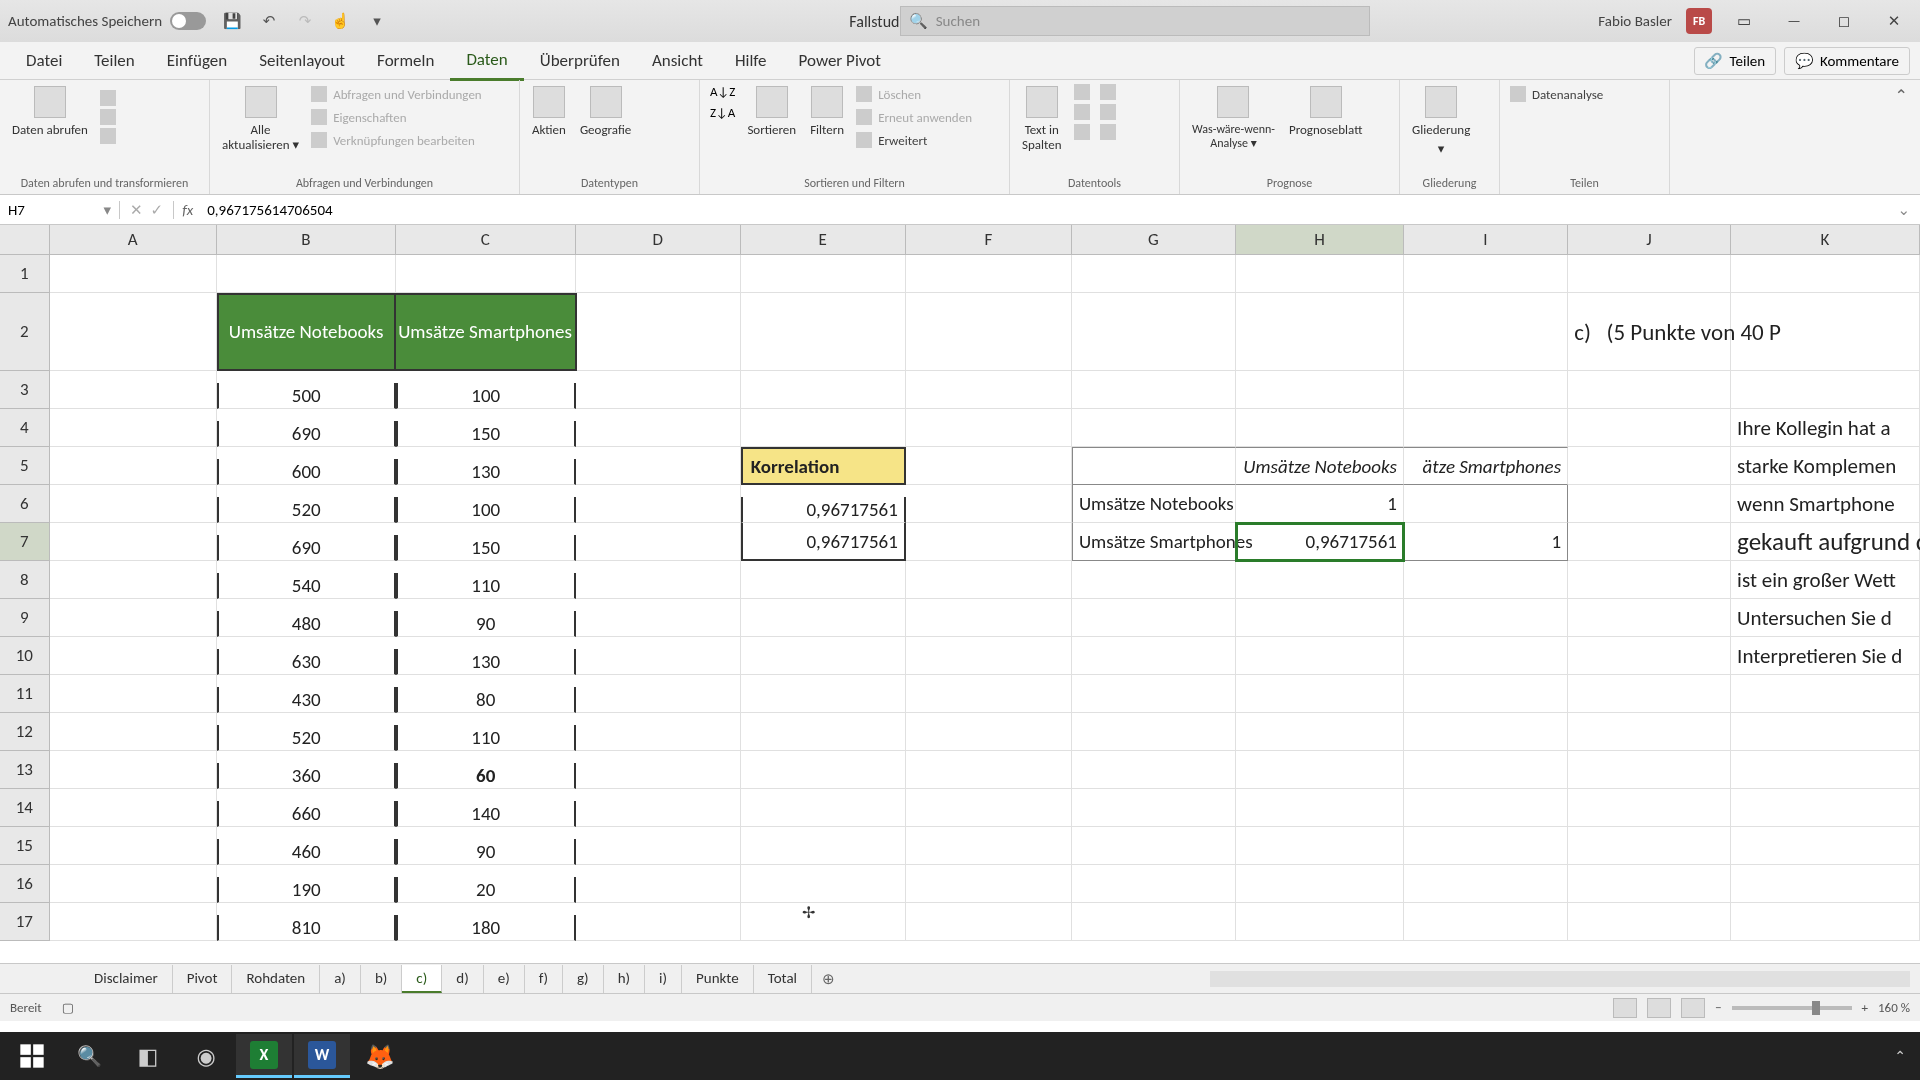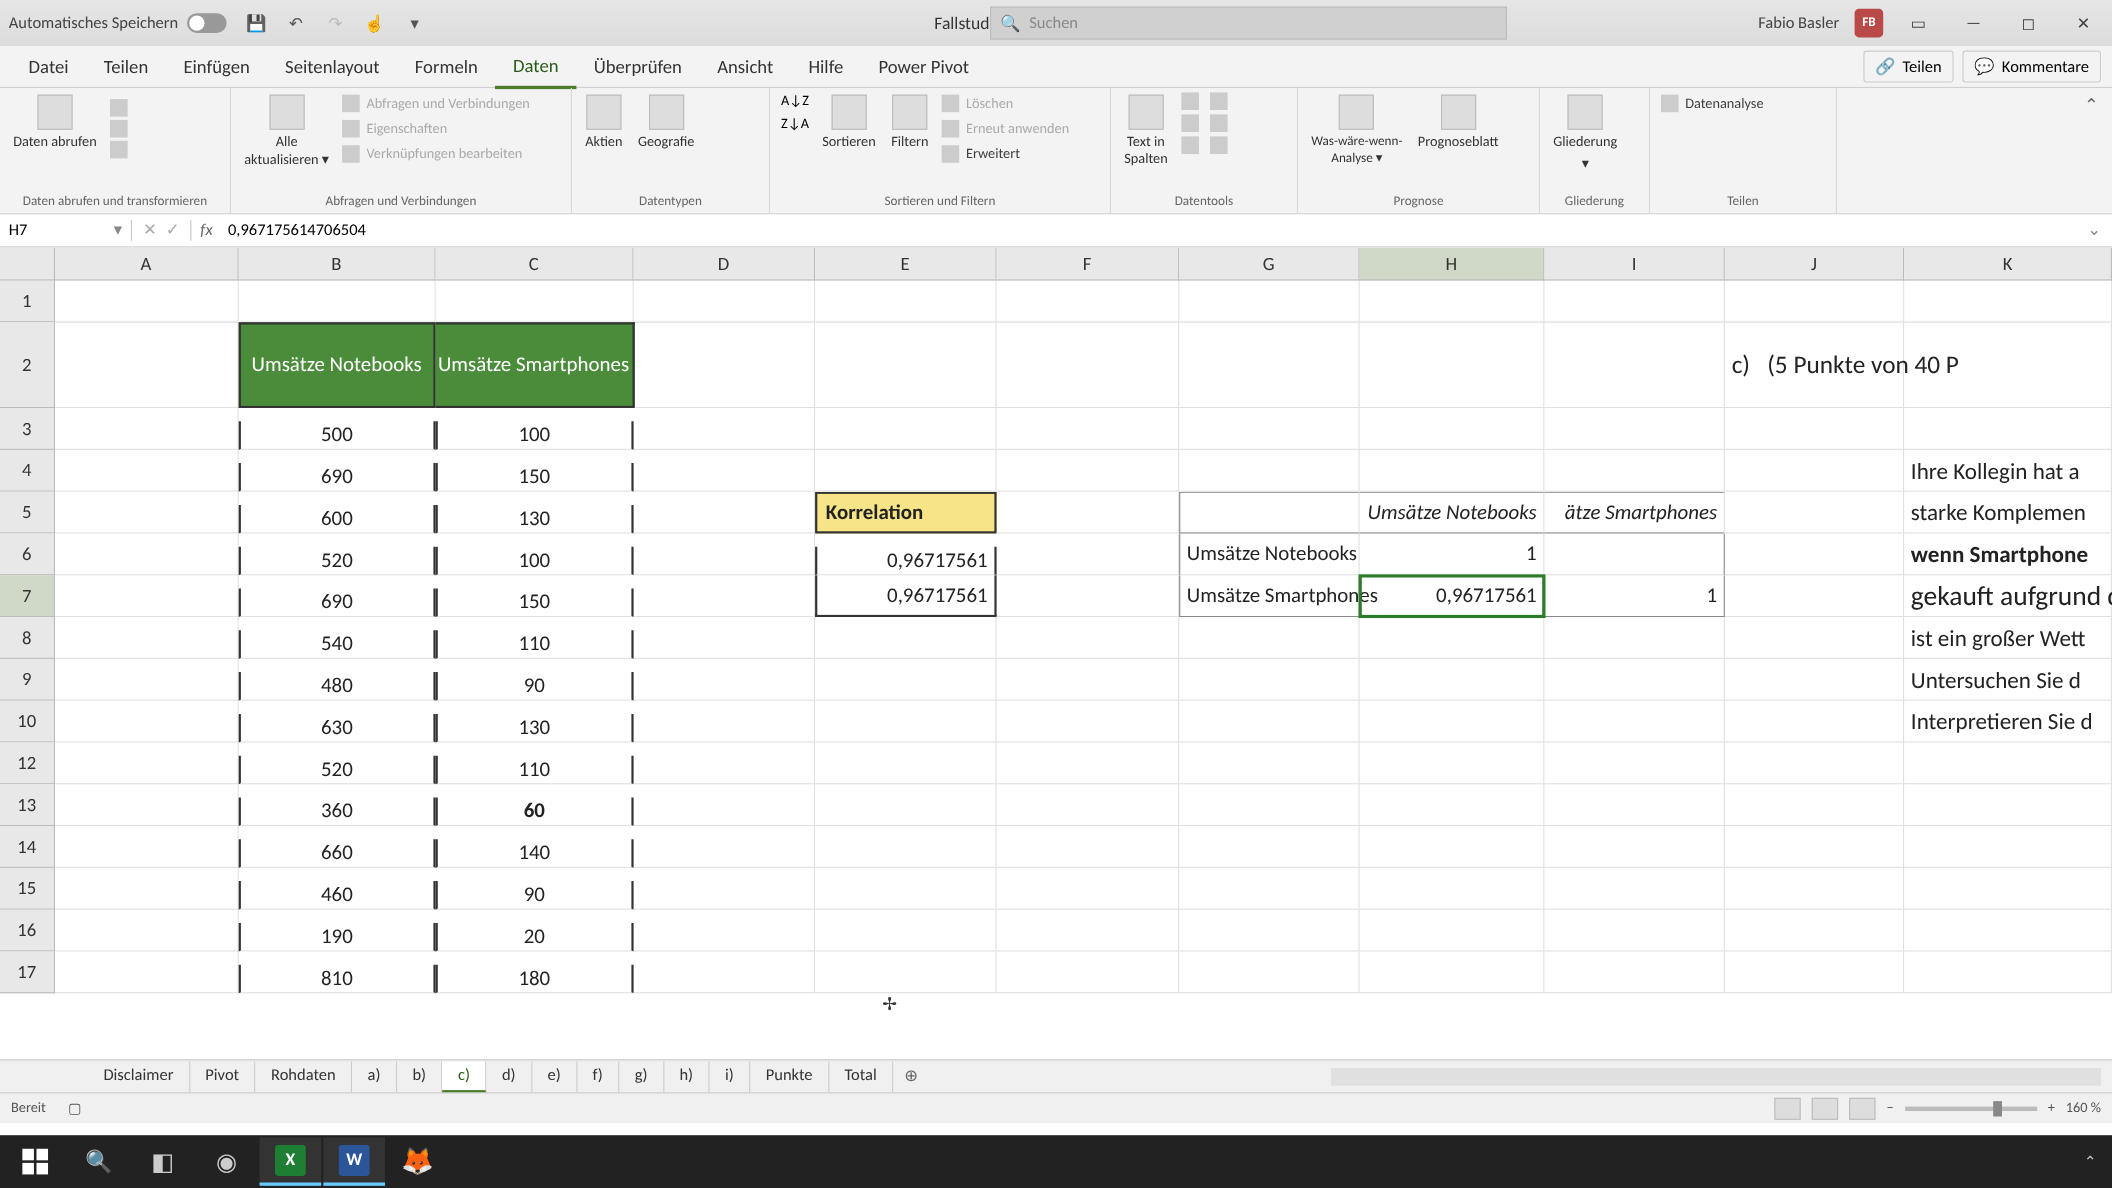--- a/index.html
+++ b/index.html
@@ -399,21 +399,21 @@
         <div class="cell center bord-lr" style="width:181px;">100</div>
         <div class="cell " style="width:166px;"></div>
         <div class="cell right bord-lr" style="width:166px;">0,96717561</div>
         <div class="cell " style="width:167px;"></div>
         <div class="cell " style="width:165px;border-left:1px solid #888">
           <span class="overflow">Umsätze Notebooks</span>
         </div>
         <div class="cell right" style="width:169px;">1</div>
         <div class="cell " style="width:165px;border-right:1px solid #888"></div>
         <div class="cell " style="width:164px;"></div>
-        <div class="cell " style="width:190px;font-weight:bold;">
+        <div class="cell " style="width:190px;">
           <span class="overflow" style="font-size:21px">wenn Smartphone</span>
         </div>
       </div>
       <div class="row ">
         <div class="rowh sel">7</div>
         <div class="cell " style="width:168px;"></div>
         <div class="cell center bord-lr" style="width:180px;">690</div>
         <div class="cell center bord-lr" style="width:181px;">150</div>
         <div class="cell " style="width:166px;"></div>
         <div class="cell right bord-blr" style="width:166px;">0,96717561</div>
@@ -468,20 +468,34 @@
         <div class="cell " style="width:166px;"></div>
         <div class="cell " style="width:166px;"></div>
         <div class="cell " style="width:167px;"></div>
         <div class="cell " style="width:165px;"></div>
         <div class="cell " style="width:169px;"></div>
         <div class="cell " style="width:165px;"></div>
         <div class="cell " style="width:164px;"></div>
         <div class="cell " style="width:190px;">
           <span class="overflow" style="font-size:21px">Interpretieren Sie d</span>
         </div>
+      </div>
+      <div class="row ">
+        <div class="rowh">11</div>
+        <div class="cell " style="width:168px;"></div>
+        <div class="cell center bord-lr" style="width:180px;">430</div>
+        <div class="cell center bord-lr" style="width:181px;">80</div>
+        <div class="cell " style="width:166px;"></div>
+        <div class="cell " style="width:166px;"></div>
+        <div class="cell " style="width:167px;"></div>
+        <div class="cell " style="width:165px;"></div>
+        <div class="cell " style="width:169px;"></div>
+        <div class="cell " style="width:165px;"></div>
+        <div class="cell " style="width:164px;"></div>
+        <div class="cell " style="width:190px;"></div>
       </div>
       <div class="row ">
         <div class="rowh">12</div>
         <div class="cell " style="width:168px;"></div>
         <div class="cell center bord-lr" style="width:180px;">520</div>
         <div class="cell center bord-lr" style="width:181px;">110</div>
         <div class="cell " style="width:166px;"></div>
         <div class="cell " style="width:166px;"></div>
         <div class="cell " style="width:167px;"></div>
         <div class="cell " style="width:165px;"></div>

